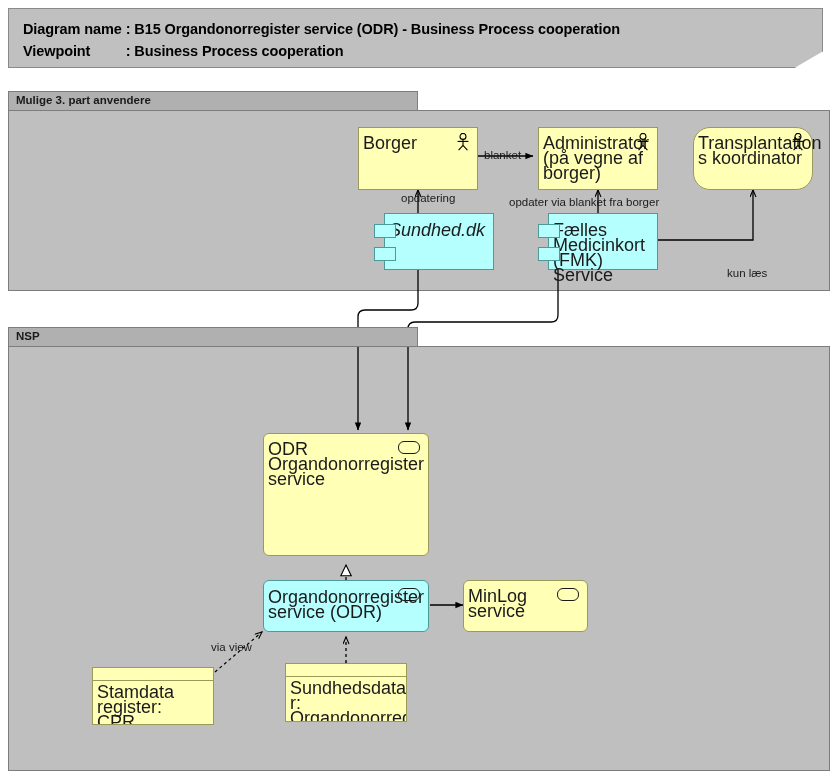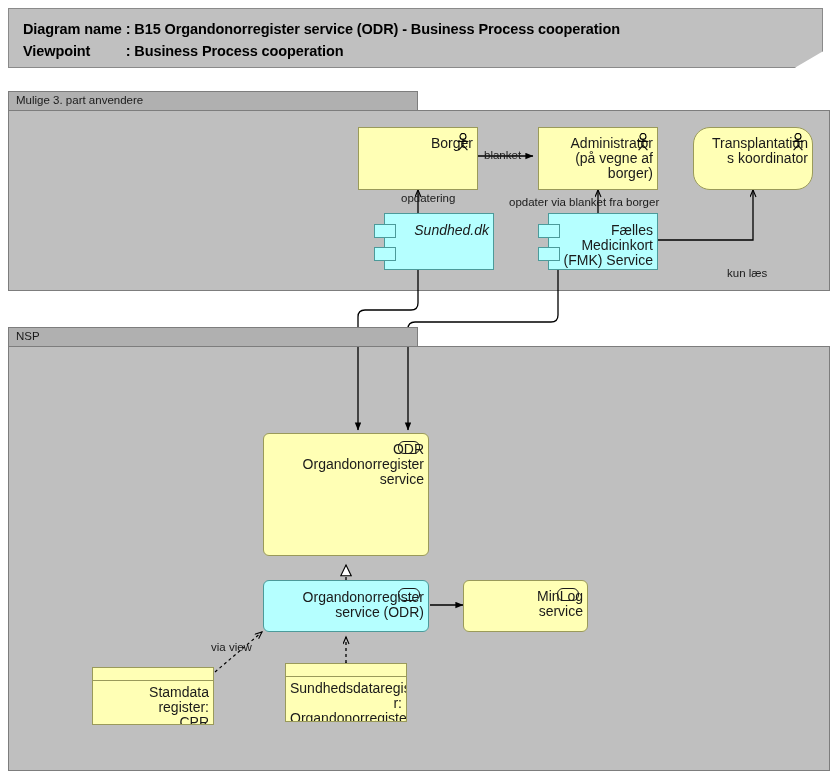--- a/index.html
+++ b/index.html
@@ -20,21 +20,21 @@
     text-align:center;
   }
   .title-line{
     position:absolute;left:14px;white-space:pre;
     font-weight:bold;font-size:14.5px;letter-spacing:-0.1px;color:#000;
   }
   .title-line.l1{top:12px;}
   .title-line.l2{top:34px;}
 
   
-  .group{position:absolute;box-sizing:border-box;}
+  .group{position:absolute;box-sizing:border-box;font-weight:bold;}
   .group .group-body{
     position:absolute;left:0;width:100%;
     background:#bfbfbf;border:1px solid #7d7d7d;box-sizing:border-box;
   }
   .group .group-tab{
     position:absolute;left:0;top:0;height:20px;
     background:#b0b0b0;border:1px solid #7d7d7d;box-sizing:border-box;
     z-index:3;
   }
   .group .group-tab span{
@@ -46,22 +46,22 @@
   #group-third-party .group-tab{width:410px;}
   #group-third-party .group-body{top:19px;height:181px;}
 
   #group-nsp{left:8px;top:327px;width:822px;height:444px;}
   #group-nsp .group-tab{width:410px;}
   #group-nsp .group-body{top:19px;height:425px;}
 
   
   .node{position:absolute;box-sizing:border-box;}
   .node .lbl{
-    position:absolute;left:0;width:100%;text-align:right;
-    font-size:14px;line-height:15px;color:#1a1a1a;
+    position:absolute;left:0;width:100%;text-align:left;
+    font-size:18px;line-height:15px;color:#1a1a1a;
     padding:0 4px;box-sizing:border-box;white-space:pre-line;
   }
 
   
   .actor{
     background:#ffffb5;border:1px solid #9a9a5a;
   }
   .actor .lbl{top:8px;}
   .figure{position:absolute;right:7px;top:5px;width:14px;height:18px;}
 

